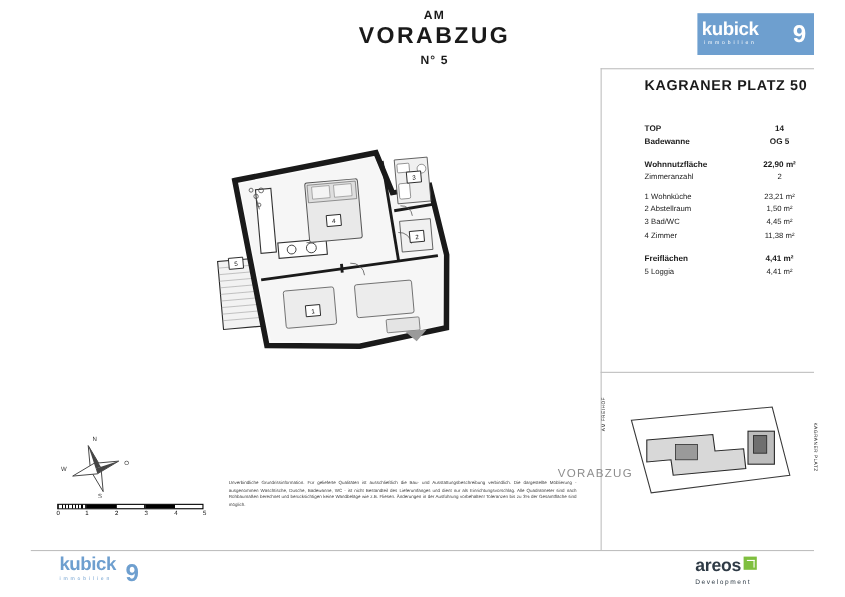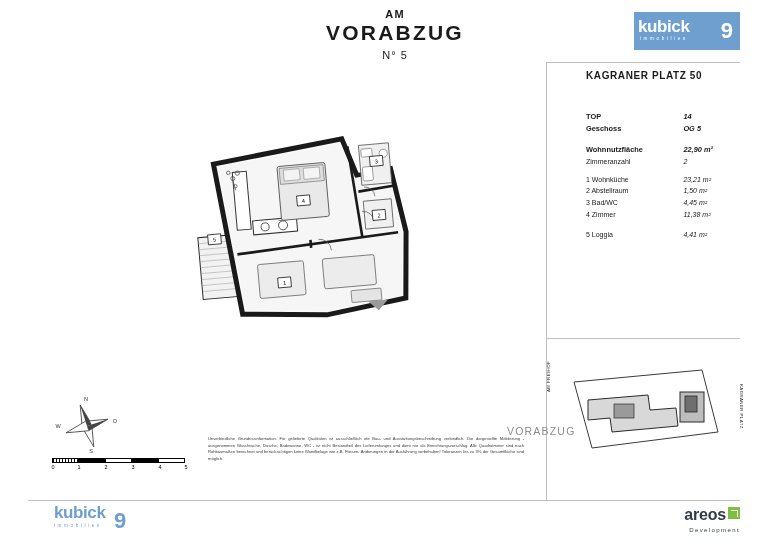--- a/index.html
+++ b/index.html
@@ -38,21 +38,21 @@
   }
   .title-main {
     font-size: 21px;
     letter-spacing: 2.2px;
     font-weight: 700;
     margin-top: 1px;
   }
   .title-no {
     font-size: 11px;
     letter-spacing: 1px;
-    font-weight: 400;
+    font-weight: 700;
     margin-top: 4px;
   }
 
   
   .logo-top {
     position: absolute;
     right: 28px;
     top: 12px;
     width: 108px;
     height: 40px;
@@ -115,44 +115,43 @@
     left: 546px;
     top: 338px;
     width: 194px;
     height: 1px;
     background: #bfbfbf;
   }
   .addr {
     position: absolute;
     left: 586px;
     top: 70px;
-    font-size: 10px;
+    font-size: 13px;
     font-weight: 700;
     letter-spacing: 0.6px;
   }
   .info-table {
     position: absolute;
     left: 586px;
     top: 111px;
     width: 148px;
     font-size: 7px;
   }
   .info-table table {
     border-collapse: collapse;
     width: 100%;
   }
   .info-table td {
     padding: 0.8px 0;
     vertical-align: top;
     line-height: 1.45;
   }
   .info-table td.val {
-    text-align: left;
+    text-align: center;
     white-space: nowrap;
-    font-style: italic;
   }
   .b { font-weight: 700; font-size: 7.4px; margin-top: 33px; }
   .spacer-row td { height: 7px; }
   .spacer-row-sm td { height: 4px; }
 
   
   .plan {
     position: absolute;
     left: 150px;
     top: 120px;
@@ -294,21 +293,21 @@
     font-size: 22px;
     font-weight: 700;
     color: #6e9fcf;
     line-height: 1;
   }
   .areos {
     position: absolute;
     right: 28px;
     top: 506px;
     width: 108px;
-    text-align: right;
+    text-align: left;
   }
   .areos-main {
     font-size: 16px;
     font-weight: 700;
     color: #2f3b46;
     letter-spacing: -0.2px;
     line-height: 1;
     display: inline-block;
   }
   .areos-sq {
@@ -370,21 +369,21 @@
   <div class="addr">KAGRANER PLATZ 50</div>
 
   <div class="info-table">
     <table>
       <tbody>
         <tr>
           <td class="b">TOP</td>
           <td class="b val">14</td>
         </tr>
         <tr>
-          <td class="b">Geschoss</td>
+          <td class="b">Badewanne</td>
           <td class="b val">OG 5</td>
         </tr>
         <tr class="spacer-row">
             <td></td>
             <td></td>
           </tr>
         <tr>
           <td class="b">Wohnnutzfläche</td>
           <td class="b val">22,90 m²</td>
         </tr>
@@ -409,20 +408,24 @@
           <td class="val">4,45 m²</td>
         </tr>
         <tr>
           <td>4 Zimmer</td>
           <td class="val">11,38 m²</td>
         </tr>
         <tr class="spacer-row">
             <td></td>
             <td></td>
           </tr>
+        <tr>
+          <td class="b">Freiflächen</td>
+          <td class="b val">4,41 m²</td>
+        </tr>
         <tr>
           <td>5 Loggia</td>
           <td class="val">4,41 m²</td>
         </tr>
       </tbody>
     </table>
   </div>
 
   <div class="plan">
     <svg width="320" height="230" viewBox="0 0 320 230" xmlns="http://www.w3.org/2000/svg">

